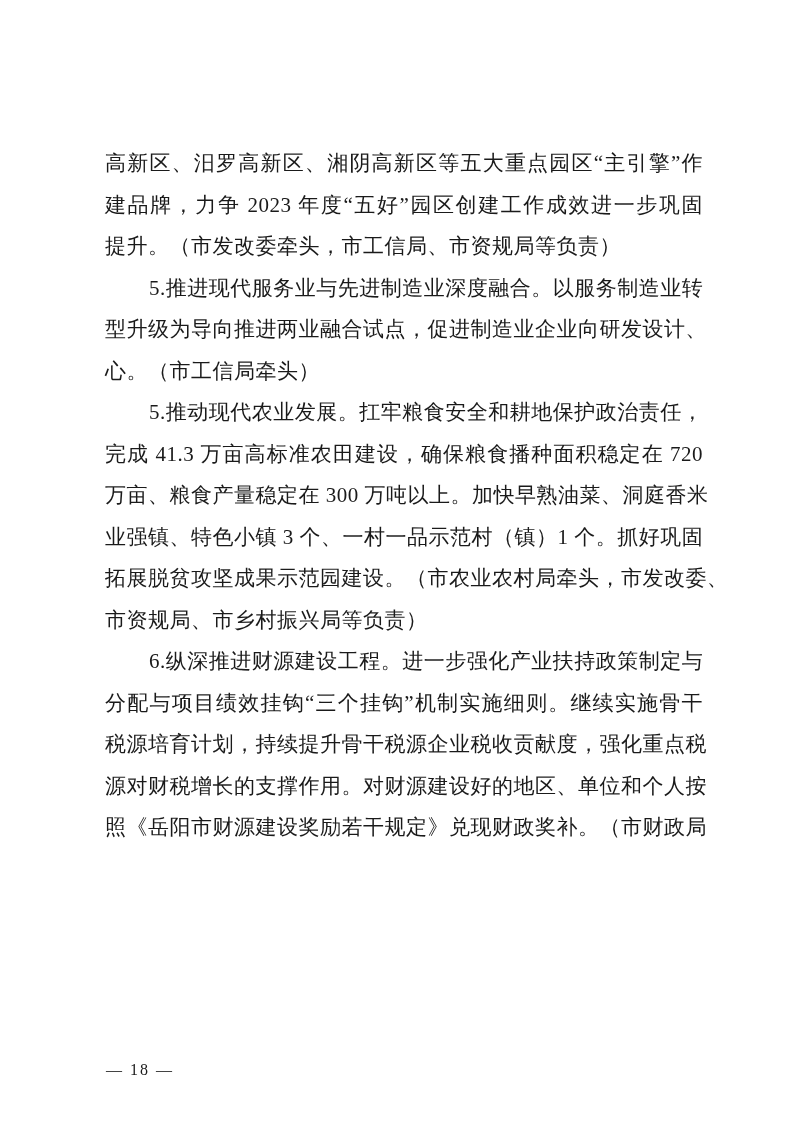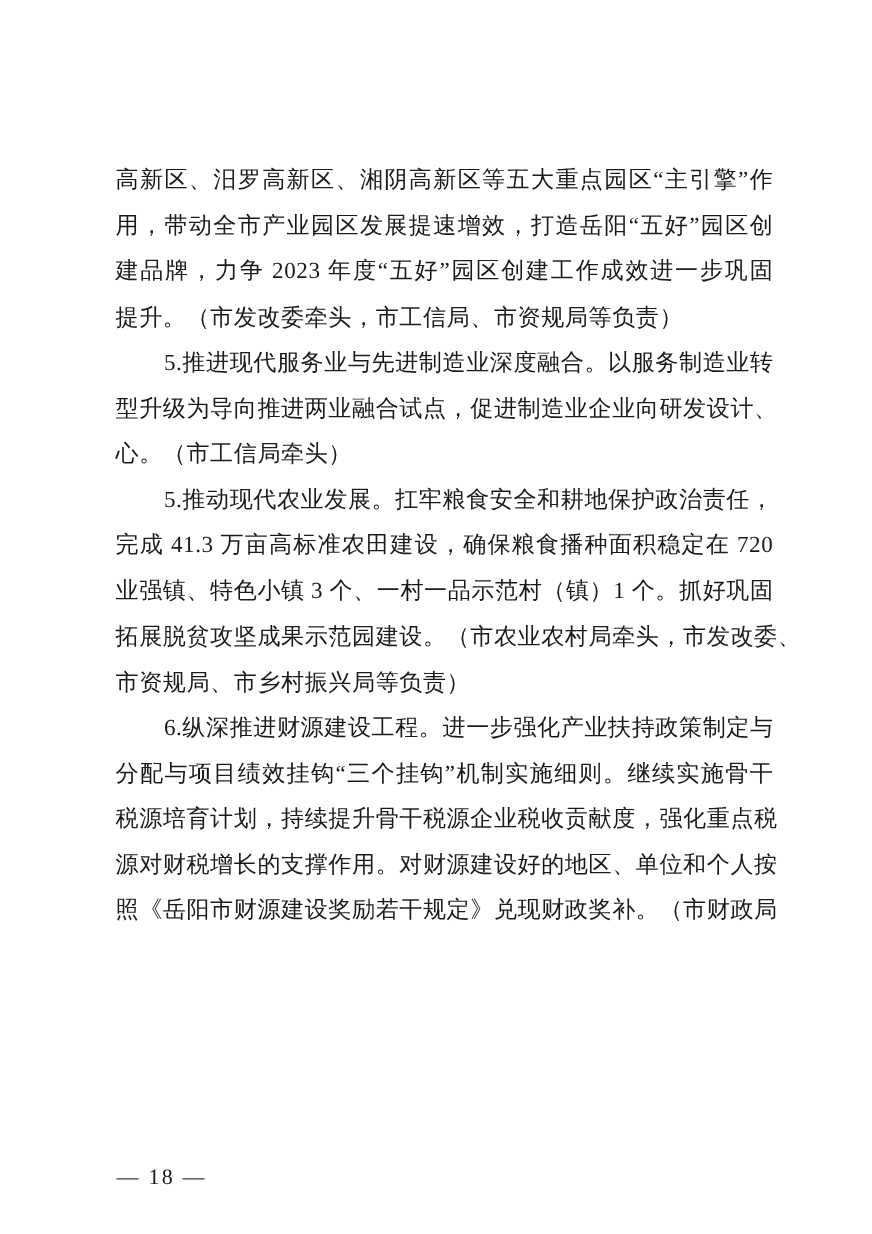--- a/index.html
+++ b/index.html
@@ -38,40 +38,40 @@
   }
   .ln.indent {
     padding-left: 44px;
   }
   .footer {
     position: absolute;
     left: 106px;
     top: 1038px;
     height: 30px;
     line-height: 30px;
-    font-size: 20px;
+    font-size: 16px;
     letter-spacing: 2px;
     color: #1a1a1a;
     text-align: center;
   }
 </style>
 </head>
 <body>
 
 <div class="page">
   <div class="content">
     <div class="ln">高新区、汨罗高新区、湘阴高新区等五大重点园区“主引擎”作</div>
-    <div class="ln">用，带动全市产业园区发展提速增效，打造岳阳“五好”园区创</div>
     <div class="ln">建品牌，力争 2023 年度“五好”园区创建工作成效进一步巩固</div>
     <div class="ln end">提升。（市发改委牵头，市工信局、市资规局等负责）</div>
     <div class="ln indent">5.推进现代服务业与先进制造业深度融合。以服务制造业转</div>
     <div class="ln">型升级为导向推进两业融合试点，促进制造业企业向研发设计、</div>
     <div class="ln end">心。（市工信局牵头）</div>
     <div class="ln indent">5.推动现代农业发展。扛牢粮食安全和耕地保护政治责任，</div>
     <div class="ln">完成 41.3 万亩高标准农田建设，确保粮食播种面积稳定在 720</div>
+    <div class="ln">万亩、粮食产量稳定在 300 万吨以上。加快早熟油菜、洞庭香米</div>
     <div class="ln">业强镇、特色小镇 3 个、一村一品示范村（镇）1 个。抓好巩固</div>
     <div class="ln">拓展脱贫攻坚成果示范园建设。（市农业农村局牵头，市发改委、</div>
     <div class="ln end">市资规局、市乡村振兴局等负责）</div>
     <div class="ln indent">6.纵深推进财源建设工程。进一步强化产业扶持政策制定与</div>
     <div class="ln">分配与项目绩效挂钩“三个挂钩”机制实施细则。继续实施骨干</div>
     <div class="ln">税源培育计划，持续提升骨干税源企业税收贡献度，强化重点税</div>
     <div class="ln">源对财税增长的支撑作用。对财源建设好的地区、单位和个人按</div>
     <div class="ln">照《岳阳市财源建设奖励若干规定》兑现财政奖补。（市财政局</div>
   </div>
   <div class="footer">— 18 —</div>

